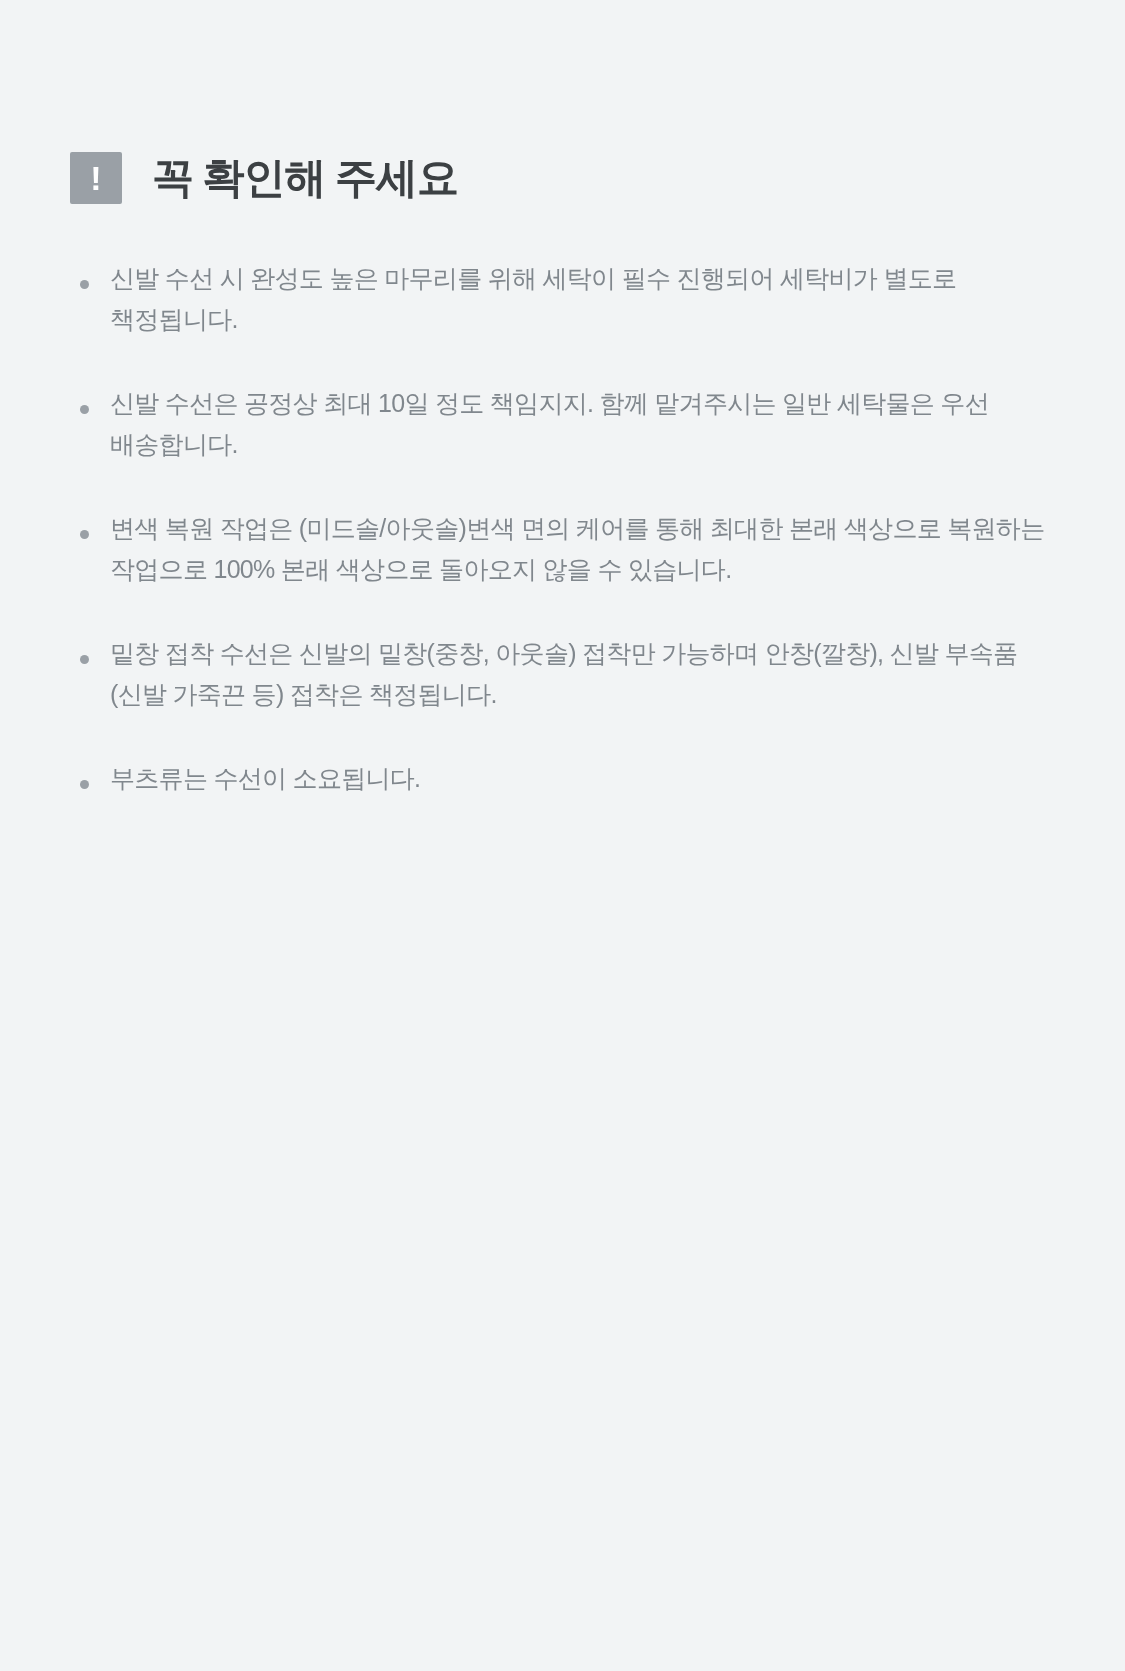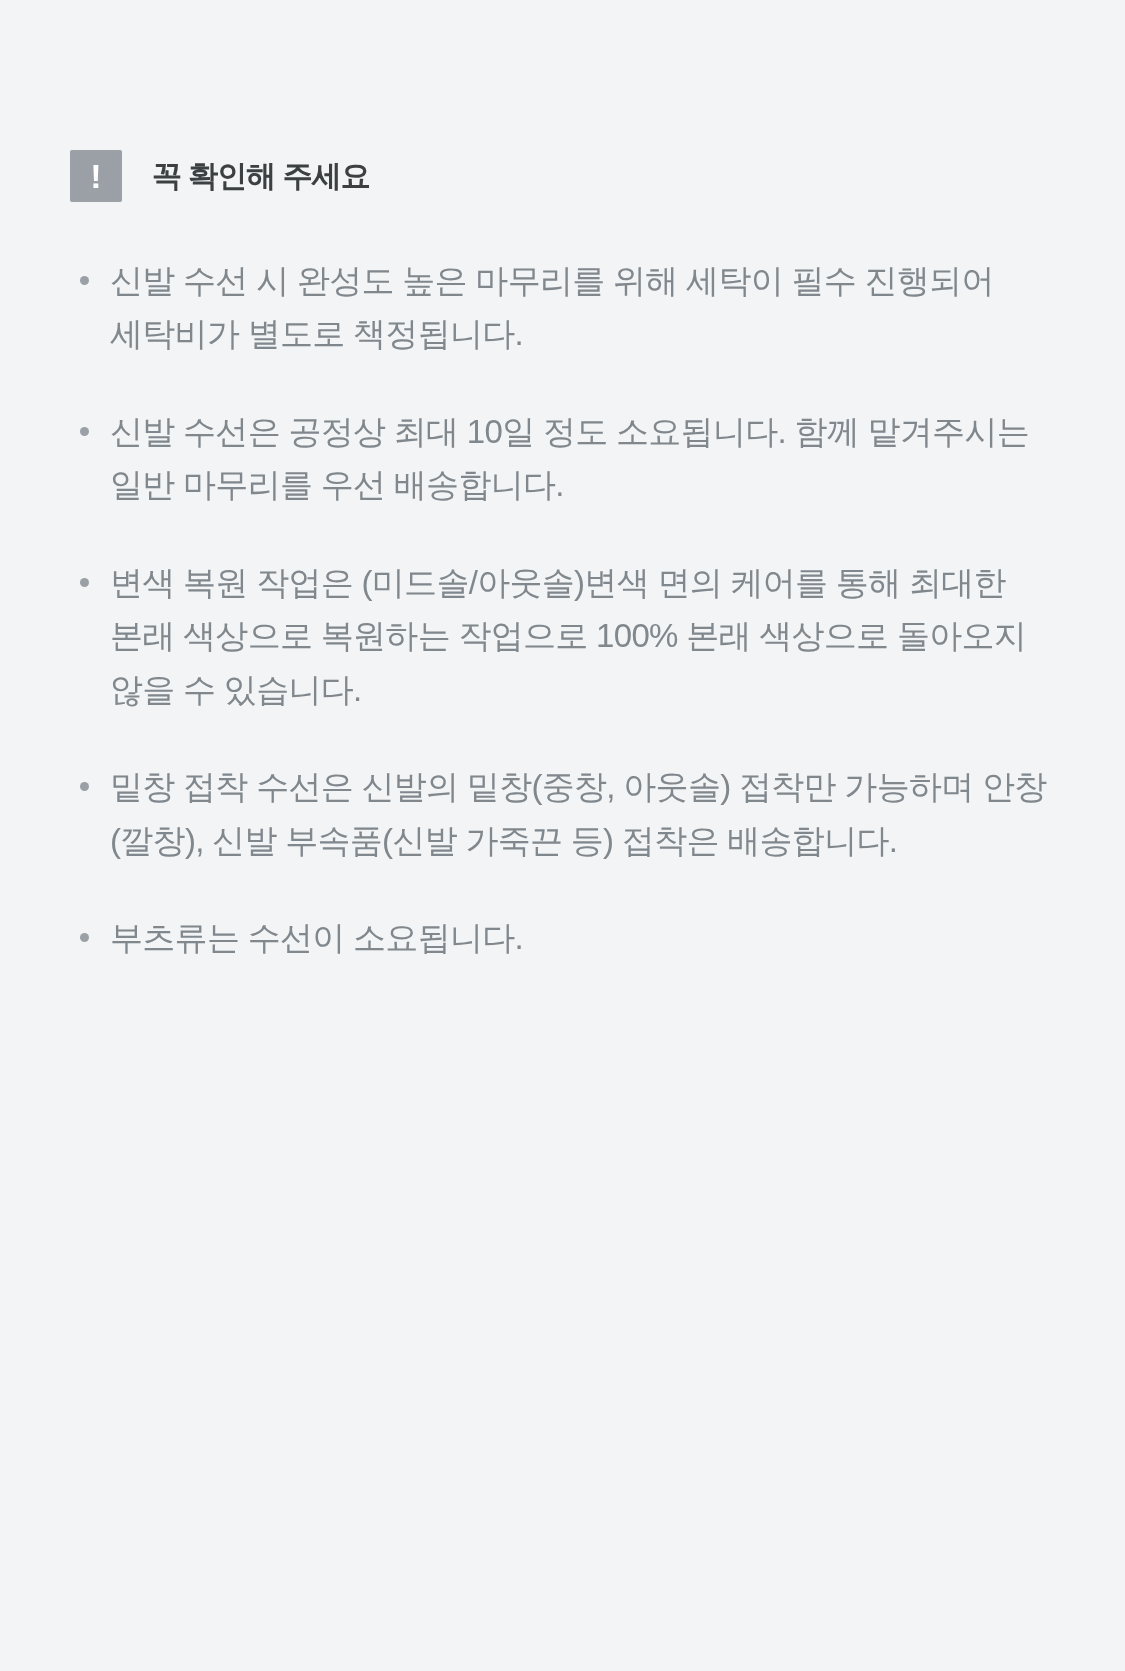--- a/index.html
+++ b/index.html
@@ -33,35 +33,36 @@
     color: #ffffff;
     display: flex;
     align-items: center;
     justify-content: center;
     font-size: 34px;
     font-weight: bold;
     line-height: 1;
     border-radius: 2px;
   }
   .notice-title {
-    font-size: 30px;
+    font-size: 42px;
     font-weight: bold;
     color: #3c4043;
     letter-spacing: -1px;
+    font-family: Liberation Serif, serif;
   }
   ul.notice-list {
     list-style: none;
     margin: 0;
     padding: 0;
   }
   ul.notice-list li {
     position: relative;
     padding-left: 48px;
     margin-bottom: 44px;
-    font-size: 33px;
+    font-size: 25px;
     line-height: 1.62;
     color: #80878d;
     letter-spacing: -0.7px;
     word-break: keep-all;
   }
   ul.notice-list li:last-child {
     margin-bottom: 0;
   }
   ul.notice-list li::before {
     content: "";
@@ -79,19 +80,19 @@
 
 <div class="page">
 
   <div class="notice-header">
     <div class="badge">!</div>
     <div class="notice-title">꼭 확인해 주세요</div>
   </div>
 
   <ul class="notice-list">
     <li>신발 수선 시 완성도 높은 마무리를 위해 세탁이 필수 진행되어 세탁비가 별도로 책정됩니다.</li>
-    <li>신발 수선은 공정상 최대 10일 정도 소요됩니다. 함께 맡겨주시는 일반 마무리를 우선 배송합니다.</li>
+    <li>신발 수선은 공정상 최대 10일 정도 책임지지. 함께 맡겨주시는 일반 세탁물은 우선 배송합니다.</li>
     <li>변색 복원 작업은 (미드솔/아웃솔)변색 면의 케어를 통해 최대한 본래 색상으로 복원하는 작업으로 100% 본래 색상으로 돌아오지 않을 수 있습니다.</li>
-    <li>밑창 접착 수선은 신발의 밑창(중창, 아웃솔) 접착만 가능하며 안창(깔창), 신발 부속품(신발 가죽끈 등) 접착은 배송합니다.</li>
+    <li>밑창 접착 수선은 신발의 밑창(중창, 아웃솔) 접착만 가능하며 안창(깔창), 신발 부속품(신발 가죽끈 등) 접착은 책정됩니다.</li>
     <li>부츠류는 수선이 소요됩니다.</li>
   </ul>
 
 </div>
 
 </body></html>

